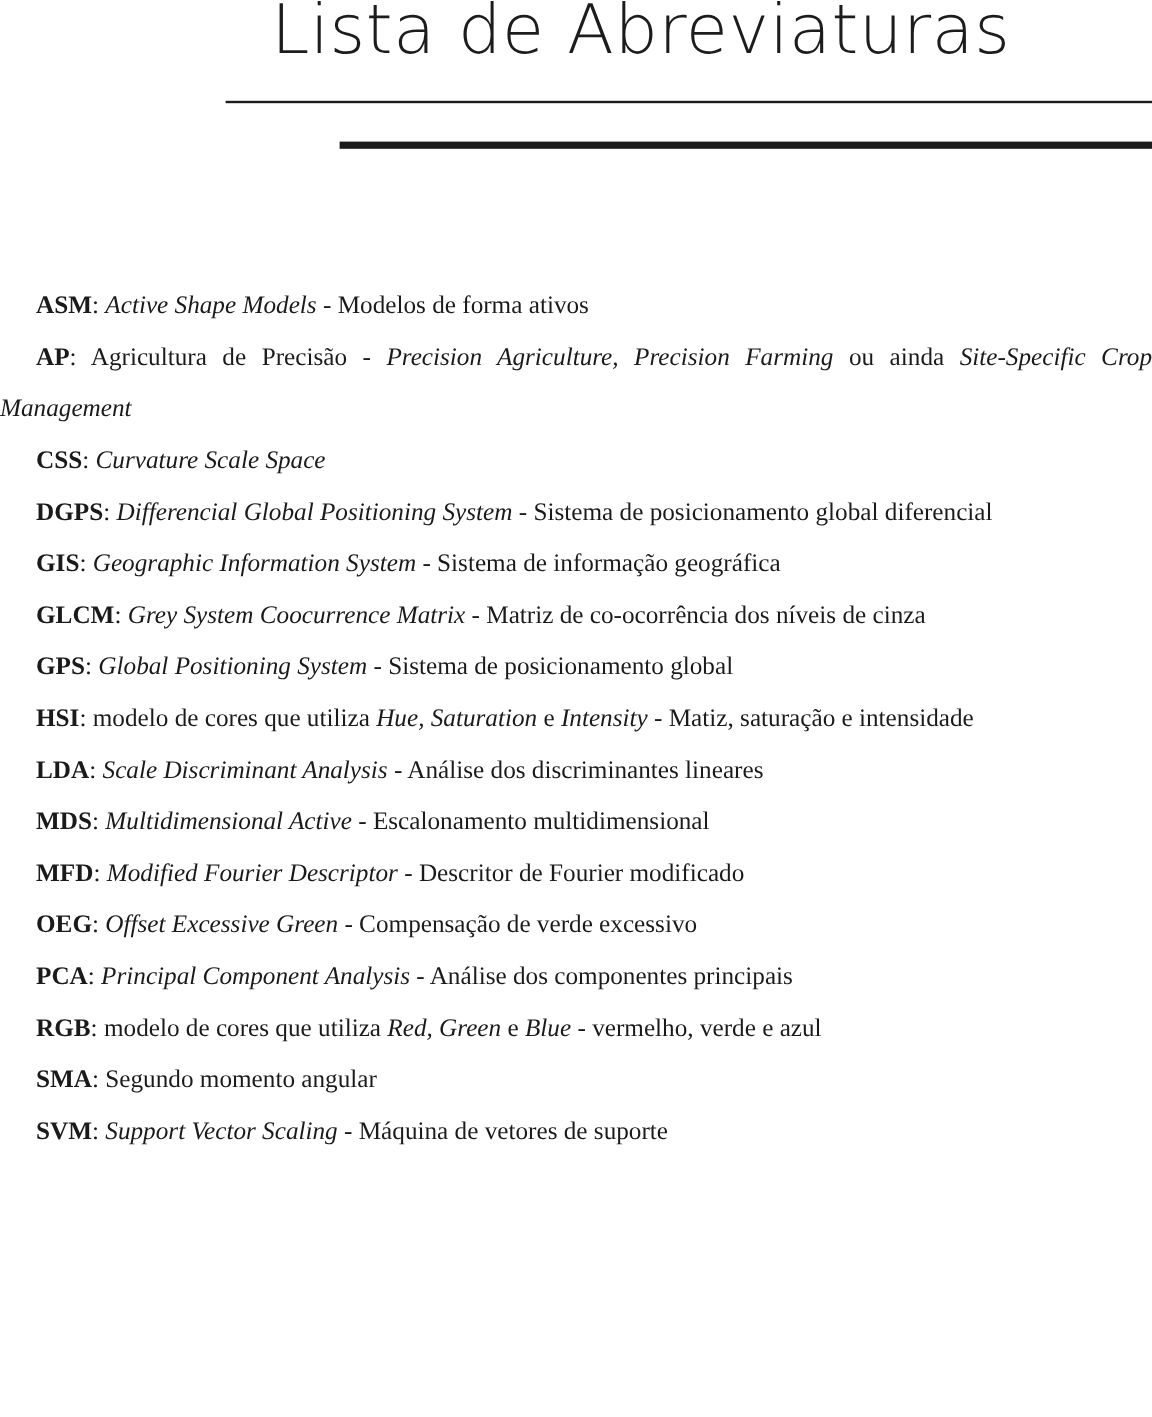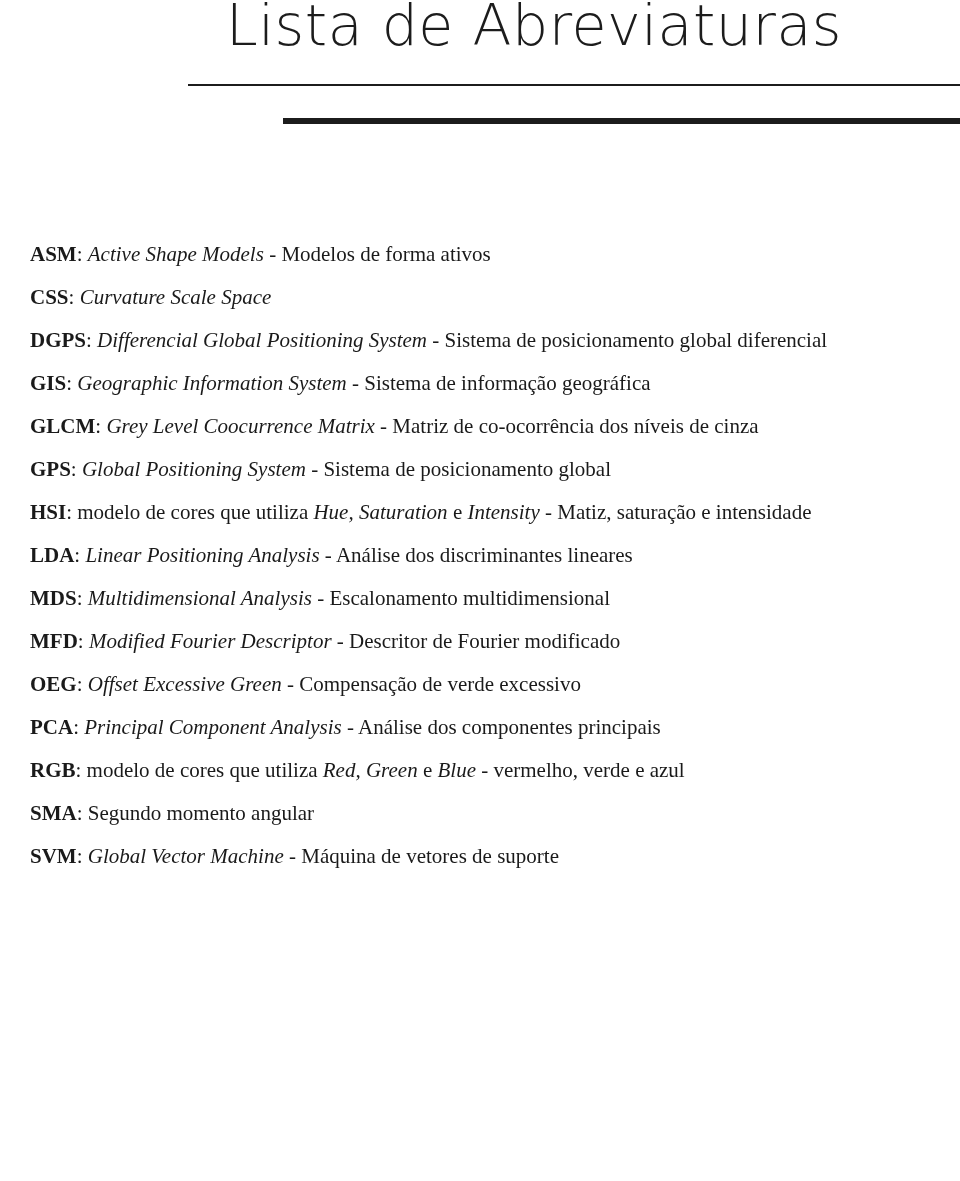--- a/index.html
+++ b/index.html
@@ -109,29 +109,30 @@
 
   <div class="heading-block">
     <div class="page-title">Lista de Abreviaturas</div>
     <div class="rule-thin"></div>
     <div class="rule-thick"></div>
   </div>
 
   <div class="abbrev-list">
 
   <p class="abbrev-entry single-line"><span class="abbr-term">ASM</span><span>: </span><span class="abbr-en" style="font-style: italic;">Active Shape Models</span><span> - </span><span class="abbr-pt">Modelos de forma ativos</span></p>
+      <p class="abbrev-entry"><span class="abbr-term">AP</span><span>: </span><span class="abbr-pt">Agricultura de Precisão - </span><span class="abbr-en" style="font-style: italic;">Precision Agriculture, Precision Farming</span><span class="abbr-pt"> ou ainda </span><span class="abbr-en" style="font-style: italic;">Site-Specific Crop Management</span></p>
       <p class="abbrev-entry single-line"><span class="abbr-term">CSS</span><span>: </span><span class="abbr-en" style="font-style: italic;">Curvature Scale Space</span></p>
       <p class="abbrev-entry"><span class="abbr-term">DGPS</span><span>: </span><span class="abbr-en" style="">Differencial Global Positioning System</span><span> - </span><span class="abbr-pt">Sistema de posicionamento global diferencial</span></p>
       <p class="abbrev-entry single-line"><span class="abbr-term">GIS</span><span>: </span><span class="abbr-en" style="font-style: italic;">Geographic Information System</span><span> - </span><span class="abbr-pt">Sistema de informação geográfica</span></p>
-      <p class="abbrev-entry single-line"><span class="abbr-term">GLCM</span><span>: </span><span class="abbr-en" style="font-style: italic;">Grey Level Coocurrence Matrix</span><span> - </span><span class="abbr-pt">Matriz de co-ocorrência dos níveis de cinza</span></p>
+      <p class="abbrev-entry single-line"><span class="abbr-term">GLCM</span><span>: </span><span class="abbr-en" style="font-style: italic;">Grey System Coocurrence Matrix</span><span> - </span><span class="abbr-pt">Matriz de co-ocorrência dos níveis de cinza</span></p>
       <p class="abbrev-entry single-line"><span class="abbr-term">GPS</span><span>: </span><span class="abbr-en" style="">Global Positioning System</span><span> - </span><span class="abbr-pt">Sistema de posicionamento global</span></p>
       <p class="abbrev-entry"><span class="abbr-term">HSI</span><span>: </span><span class="abbr-pt">modelo de cores que utiliza </span><span class="abbr-en" style="font-style: italic;">Hue, Saturation</span><span class="abbr-pt"> e </span><span class="abbr-en" style="font-style: italic;">Intensity</span><span class="abbr-pt"> - Matiz, saturação e intensidade</span></p>
-      <p class="abbrev-entry single-line"><span class="abbr-term">LDA</span><span>: </span><span class="abbr-en" style="font-style: italic;">Linear Positioning Analysis</span><span> - </span><span class="abbr-pt">Análise dos discriminantes lineares</span></p>
-      <p class="abbrev-entry single-line"><span class="abbr-term">MDS</span><span>: </span><span class="abbr-en" style="font-style: italic;">Multidimensional Analysis</span><span> - </span><span class="abbr-pt">Escalonamento multidimensional</span></p>
+      <p class="abbrev-entry single-line"><span class="abbr-term">LDA</span><span>: </span><span class="abbr-en" style="font-style: italic;">Scale Discriminant Analysis</span><span> - </span><span class="abbr-pt">Análise dos discriminantes lineares</span></p>
+      <p class="abbrev-entry single-line"><span class="abbr-term">MDS</span><span>: </span><span class="abbr-en" style="font-style: italic;">Multidimensional Active</span><span> - </span><span class="abbr-pt">Escalonamento multidimensional</span></p>
       <p class="abbrev-entry single-line"><span class="abbr-term">MFD</span><span>: </span><span class="abbr-en" style="font-style: italic;">Modified Fourier Descriptor</span><span> - </span><span class="abbr-pt">Descritor de Fourier modificado</span></p>
       <p class="abbrev-entry single-line"><span class="abbr-term">OEG</span><span>: </span><span class="abbr-en" style="font-style: italic; margin-top: 16px;">Offset Excessive Green</span><span> - </span><span class="abbr-pt">Compensação de verde excessivo</span></p>
       <p class="abbrev-entry single-line"><span class="abbr-term">PCA</span><span>: </span><span class="abbr-en" style="font-style: italic;">Principal Component Analysis</span><span> - </span><span class="abbr-pt">Análise dos componentes principais</span></p>
       <p class="abbrev-entry single-line"><span class="abbr-term">RGB</span><span>: </span><span class="abbr-pt">modelo de cores que utiliza </span><span class="abbr-en" style="font-style: italic;">Red, Green</span><span class="abbr-pt"> e </span><span class="abbr-en" style="font-style: italic;">Blue</span><span class="abbr-pt"> - vermelho, verde e azul</span></p>
       <p class="abbrev-entry single-line"><span class="abbr-term">SMA</span><span>: </span><span class="abbr-pt">Segundo momento angular</span></p>
-      <p class="abbrev-entry single-line"><span class="abbr-term">SVM</span><span>: </span><span class="abbr-en" style="font-style: italic;">Global Vector Machine</span><span> - </span><span class="abbr-pt">Máquina de vetores de suporte</span></p>
+      <p class="abbrev-entry single-line"><span class="abbr-term">SVM</span><span>: </span><span class="abbr-en" style="font-style: italic;">Support Vector Scaling</span><span> - </span><span class="abbr-pt">Máquina de vetores de suporte</span></p>
     </div>
 
 </div>
 
 </body></html>

